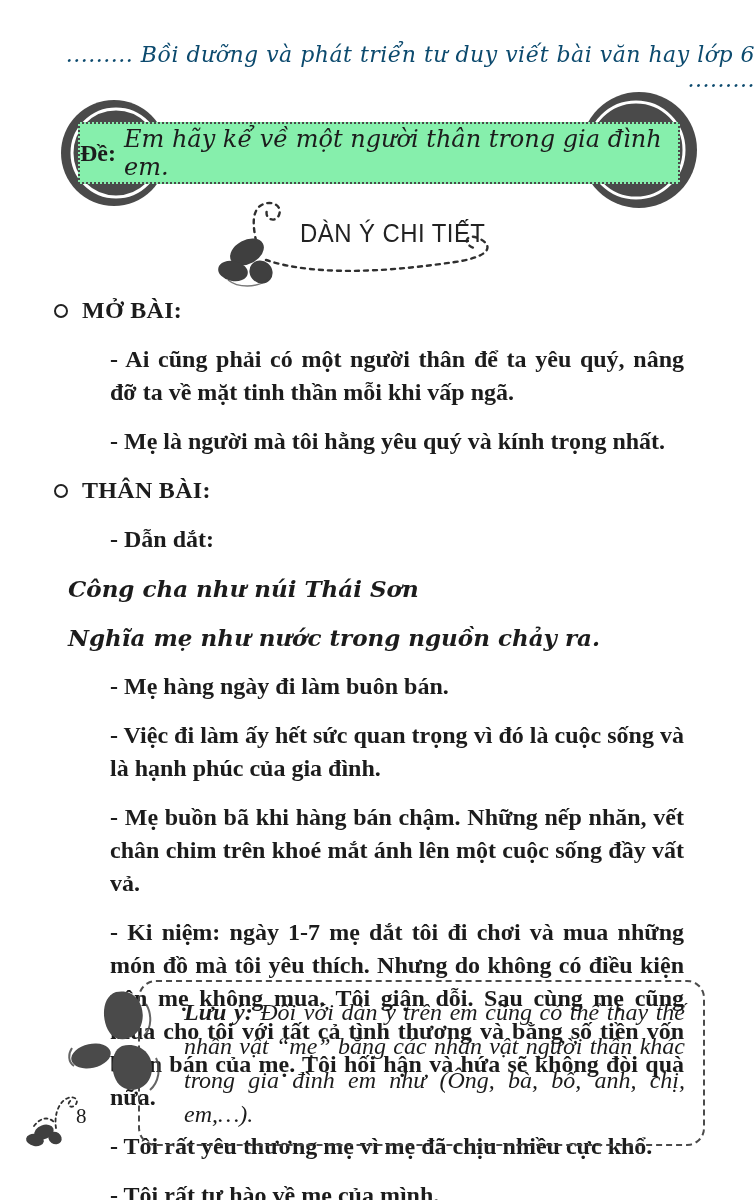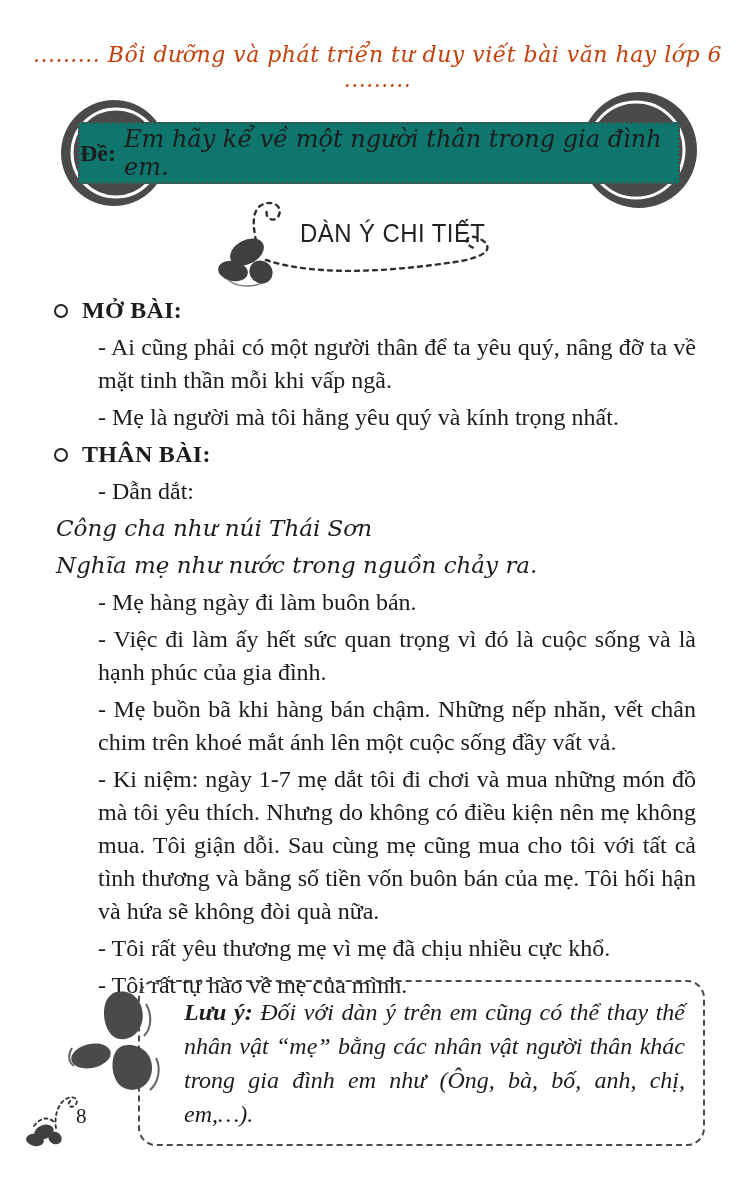--- a/index.html
+++ b/index.html
@@ -9,36 +9,36 @@
     margin:0 auto;
     background:#ffffff;
     font-family:"Liberation Serif", serif;
     color:#1c1c1c;
     overflow:hidden;
   }
 
   
   .running-header {
     position:absolute; top:42px; left:0; width:100%;
-    text-align:center;
+    text-align:right;
     font-family:"DejaVu Serif", serif;
     font-style:italic;
     font-size:22px;
-    color:#c2410c;
+    color:#0c4a6e;
     letter-spacing:0.5px;
   }
 
   
   .banner { position:absolute; top:98px; left:0; width:755px; height:112px; }
   .banner svg { position:absolute; top:0; left:0; overflow:visible; }
   .banner-box {
     position:absolute; left:78px; top:24px;
     width:602px; height:62px;
     box-sizing:border-box;
-    background:#0f766e;
+    background:#86efac;
     border:2px dotted #4a4a4a;
     display:flex; align-items:center; justify-content:center;
     font-size:24px;
   }
   .banner-box .label { font-weight:bold; margin-right:8px; }
   .banner-box .topic { font-style:italic; font-family:"DejaVu Serif", serif; }
 
   
   .title-block { position:absolute; top:198px; left:0; width:754px; height:96px; }
   .title-block svg { position:absolute; top:0; left:0; overflow:visible; }
@@ -59,21 +59,21 @@
     font-size:24px; line-height:33px;
   }
   .heading-row { display:flex; align-items:center; }
   .circle-bullet {
     flex:0 0 auto;
     width:10px; height:10px;
     border:2px solid #222; border-radius:50%;
     margin:0 14px 0 2px;
   }
   .heading-text { font-weight:bold; letter-spacing:0.3px; }
-  .outline p { margin:4px; padding-left:42px; text-align:justify; }
+  .outline p { margin:16px; padding-left:42px; text-align:justify;font-weight:bold; }
   .outline p.no-justify { text-align:left; }
   .verse {
     text-align:center; font-style:italic;
     font-family:"DejaVu Serif", serif;
     font-size:23px;
     padding-left:0 !important;
   }
 
   
   .note-box {

